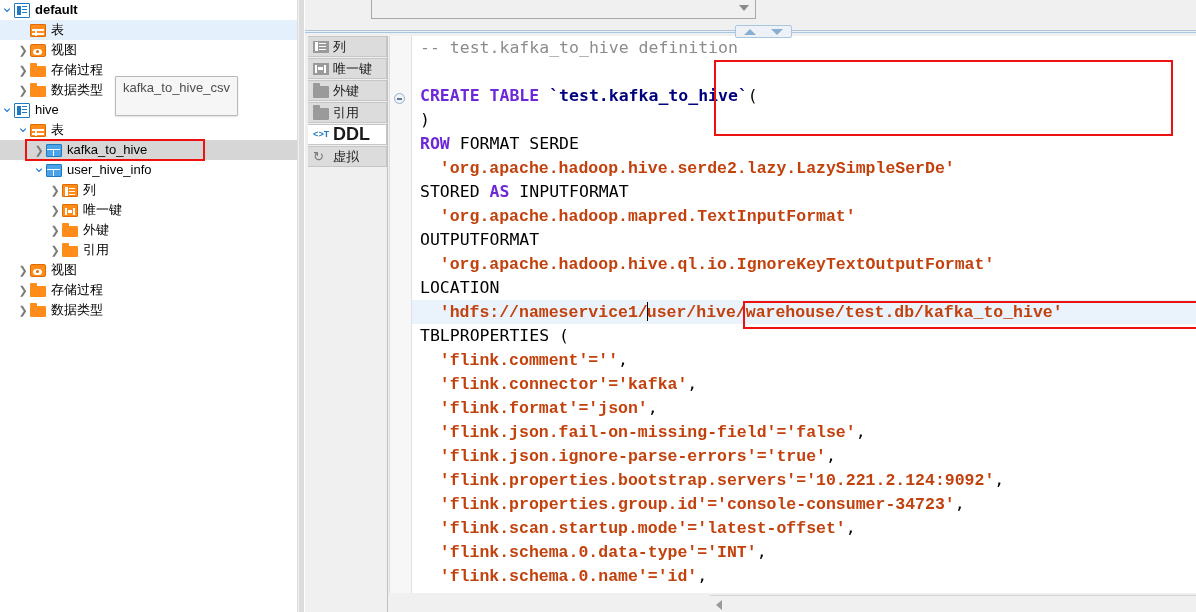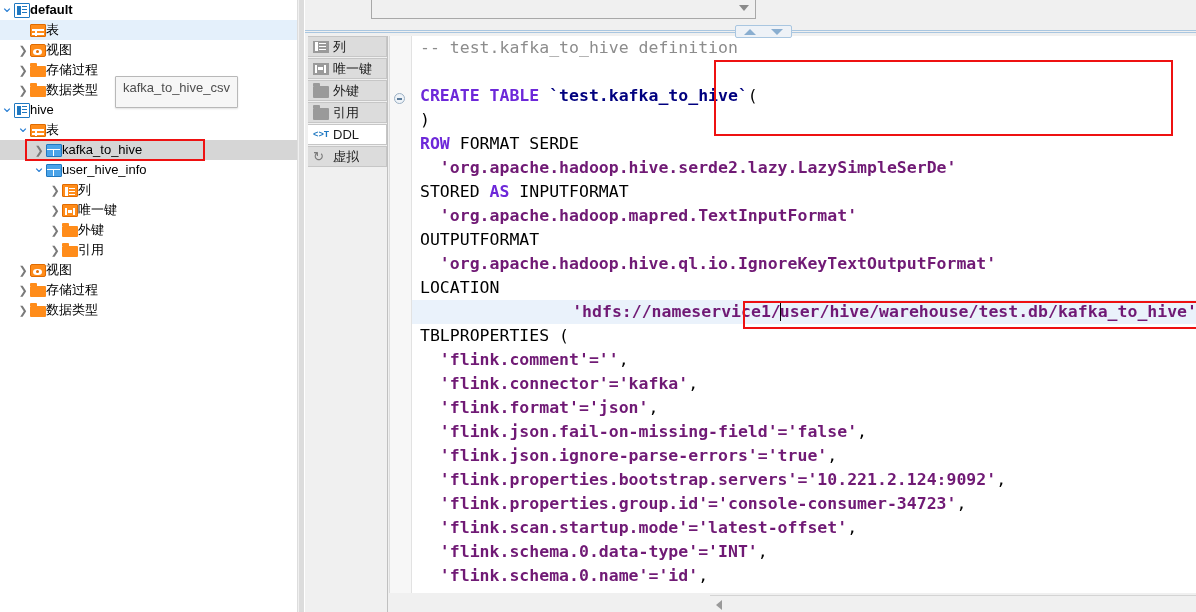--- a/index.html
+++ b/index.html
@@ -26,21 +26,21 @@
     font-size: 13px; color: #000;
   }
   .tree-row.sel-blue { background: #e4f0fb; }
   .tree-row.sel-gray { background: #d6d6d6; }
   .twisty {
     width: 14px; text-align: center; color: #7a7a7a;
     font-size: 11px; flex: 0 0 14px; user-select: none;
   }
   .twisty.blue { color: #2a7fd4; font-size: 12px; }
   .twisty.empty { color: transparent; }
-  .t-label { }
+  .t-label { margin-left: 5px; }
   .t-label.bold { font-weight: bold; }
   .t-label.cjk { font-family: "DejaVu Sans", sans-serif; font-size: 13px; }
 
   
   .ic { flex: 0 0 16px; width: 16px; height: 15px; position: relative; display:inline-block; }
   
   .ic-db { border: 1.6px solid #1f78c1; background: #fff; height: 15px; border-radius: 1px; }
   .ic-db::before {
     content:''; position:absolute; left:2px; top:2px; width:4px; height:9px;
     background: #1f78c1;
@@ -105,21 +105,21 @@
   
   #kafka-highlight {
     position: absolute; left: 25px; top: 139px; width: 180px; height: 22px;
     border: 2.5px solid #ee1111; pointer-events: none; z-index: 20;
   }
 
   
   #tooltip {
     position: absolute; left: 115px; top: 76px;
     background: #f6f6f6; border: 1px solid #b8b8b8;
-    padding: 3px 7px 12px 7px;
+    padding: 3px 7px 20px 7px;
     font-size: 13px; color: #4d4d4d;
     font-family: "Liberation Sans", sans-serif;
     border-radius: 1px;
     box-shadow: 0 1px 2px rgba(0,0,0,0.12);
     z-index: 30; white-space: nowrap;
   }
 
   
   #side-scroll {
     position: absolute; left: 297px; top: 0; width: 7px; height: 612px;
@@ -179,21 +179,21 @@
   .tic-col2::before { content:''; position:absolute;left:1.5px;top:1.5px;width:3px;height:9px;background:#fff; }
   .tic-col2::after { content:''; position:absolute;left:6px;top:2px;width:7px;height:1.5px;background:#fff; box-shadow:0 3px 0 #fff,0 6px 0 #fff;}
   .tic-key2 { background:#9a9a9a; }
   .tic-key2::before { content:''; position:absolute;left:1.5px;top:2px;width:2px;height:8px;background:#fff; box-shadow:9px 0 0 #fff;}
   .tic-key2::after { content:''; position:absolute;left:5px;top:4.5px;width:5px;height:3px;background:#fff;}
   .tic-fold2 { background:#9a9a9a; height:9px; margin-top:2px; border-radius:1px; }
   .tic-fold2::before { content:''; position:absolute;left:0;top:-2.5px;width:7px;height:3px;background:#9a9a9a;border-radius:1px 1px 0 0;}
   .tic-ddl { color:#1f78c1; font-family:"Liberation Mono", monospace; font-size:11px; font-weight:bold; line-height:12px; }
   .tic-virt { color:#7a7a7a; font-size:11px; line-height:12px; }
   .vtab-label { }
-  .vtab.active .vtab-label { font-family:"Liberation Sans", sans-serif; font-weight:normal; font-size:13px; }
+  .vtab.active .vtab-label { font-family:"Liberation Sans", sans-serif; font-weight:bold; font-size:18px; }
 
   
   #editor {
     position:absolute; left:84px; top:36px; width:807px; height:557px;
     background:#ffffff; border-left:1px solid #ddd;
     overflow:hidden;
   }
   #gutter {
     position:absolute; left:0; top:0; width:22px; height:557px;
     background:#f7f7f7; border-right:1px solid #e2e2e2;
@@ -205,25 +205,25 @@
   #fold-marker::before {
     content:''; position:absolute; left:2px; top:4px; width:5px; height:1.5px; background:#5a7a99;
   }
   #code {
     position:absolute; left:22px; top:0; width:785px; height:566px;
     font-family:"DejaVu Sans Mono", monospace;
     font-size:16.5px; line-height:24px;
     white-space:pre; color:#000;
   }
   .ln { position:relative; height:24px; padding-left:8px; }
-  .ln.curline { background:#eaf2fb;text-align:right; }
+  .ln.curline { background:#eaf2fb; }
   .cmt { color:#8c8c8c; }
   .kw  { color:#6d28d9; font-weight:bold; }
   .id  { color:#00007f; font-weight:bold; }
-  .str { color:#701a75; font-weight:bold; }
+  .str { color:#c2410c; font-weight:bold;font-family:Liberation Mono, monospace; }
   .pln { color:#000000; }
   .caret {
     display:inline-block; width:0; border-left:1.5px solid #000;
     height:19px; vertical-align:-4px; margin:0 -1px;
   }
 
   
   #box-create {
     position:absolute; left:409px; top:60px; width:459px; height:76px;
     border:2.5px solid #ee1111; z-index:18; pointer-events:none;

